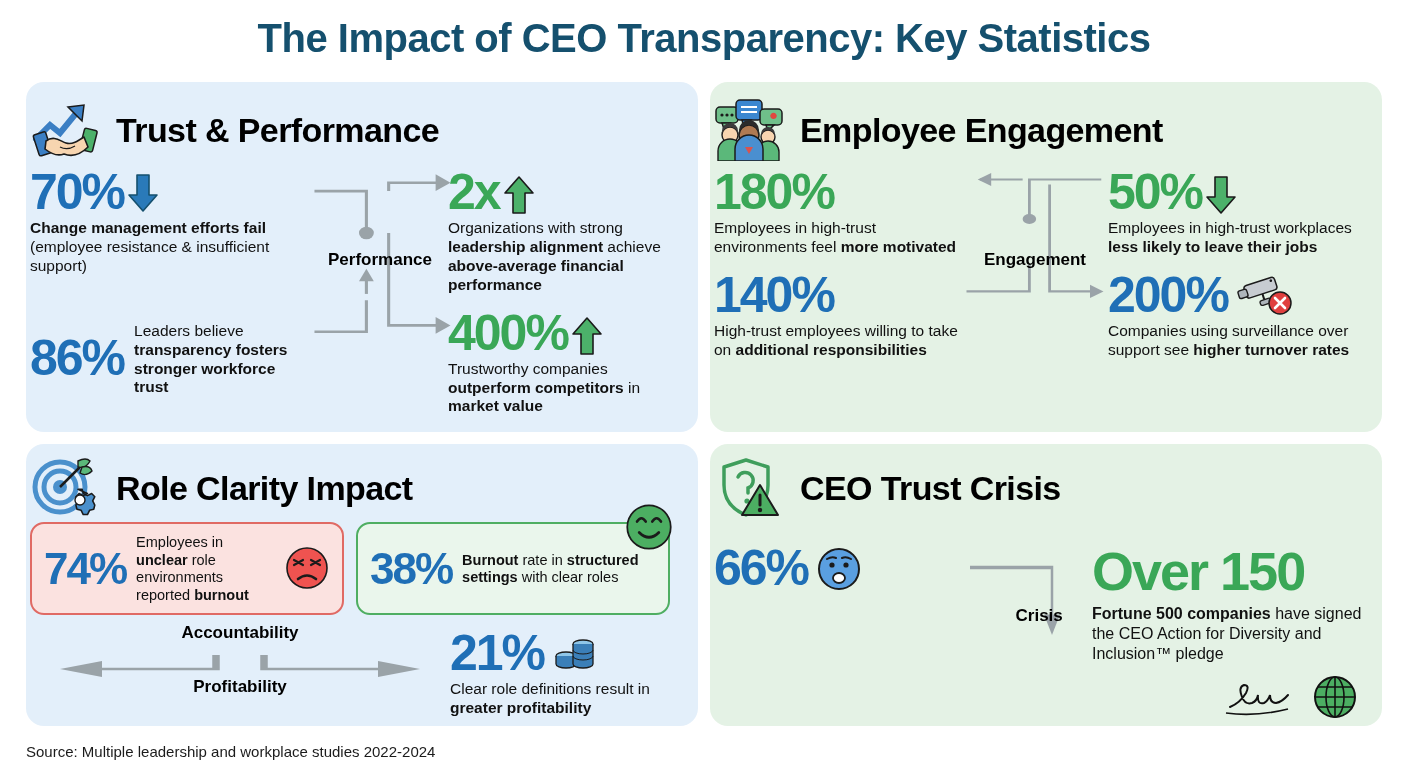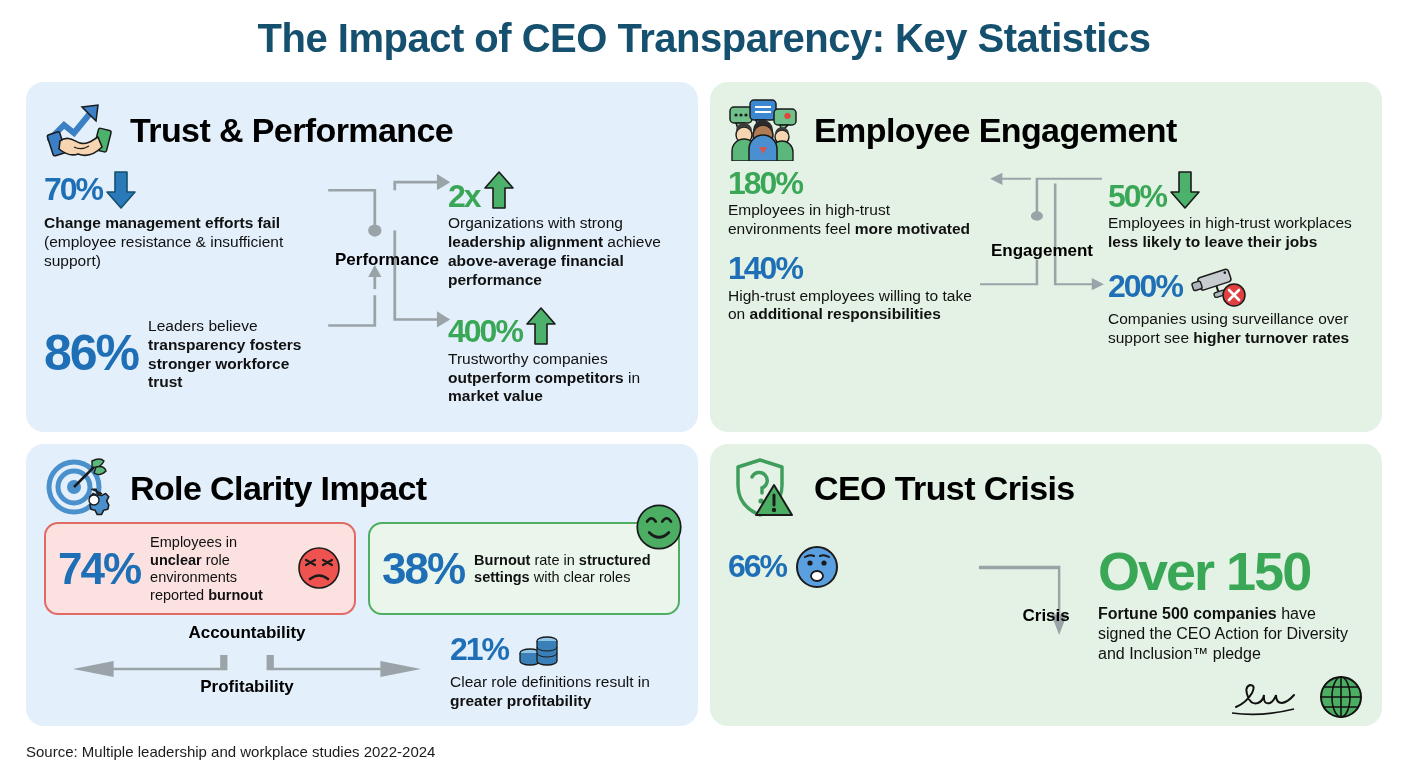--- a/index.html
+++ b/index.html
@@ -27,39 +27,39 @@
     width: 1356px; height: 640px;
     display: grid;
     grid-template-columns: 672px 672px;
     grid-template-rows: 350px 282px;
     gap: 12px;
   }
 
   .panel {
     border-radius: 18px;
     position: relative;
-    padding: 14px 18px 10px 18px;
+    padding: 14px 18px 10px 4px;
     overflow: hidden;
   }
   .panel.blue  { background: #e3effa; }
   .panel.green { background: #e4f2e5; }
 
   .panel-head {
     display: flex; align-items: center; gap: 14px;
     height: 68px;
   }
   .panel-title {
     font-size: 34px; font-weight: bold; color: #000;
     letter-spacing: -0.6px;
   }
   .head-icon { width: 72px; height: 62px; flex: 0 0 72px; }
   .head-icon svg { width: 100%; height: 100%; display: block; }
 
   .stat-num {
-    font-size: 32px; font-weight: bold; line-height: 0.98;
+    font-size: 50px; font-weight: bold; line-height: 0.98;
     letter-spacing: -2px; display: flex; align-items: center; gap: 2px;
   }
   .num-blue  { color: #1f6fb6; }
   .num-green { color: #3aa757; align-items: flex-end; }
   .stat-desc { font-size: 15.5px; line-height: 1.22; color: #111; margin-top: 2px; }
   .stat-desc b { font-weight: bold; }
 
   .arrow-ico { width: 34px; height: 44px; flex: 0 0 34px; }
   .arrow-ico svg { width: 100%; height: 100%; display: block; }
 
@@ -251,21 +251,21 @@
             <svg viewBox="0 0 130 250" preserveAspectRatio="none">
               <path d="M124 14 H60 V58" stroke="#9aa3a8" stroke-width="2.5" fill="none"></path>
               <path d="M26 6 l-12 8 l12 8 z" fill="#9aa3a8"></path>
               <path d="M16 14 H54" stroke="#9aa3a8" stroke-width="2.5" fill="none"></path>
               <circle cx="60" cy="62" r="6" fill="#9aa3a8"></circle>
               <path d="M78 20 V150 H118" stroke="#9aa3a8" stroke-width="2.5" fill="none"></path>
               <path d="M114 142 l12 8 l-12 8 z" fill="#9aa3a8"></path>
               <path d="M60 118 V150 H4" stroke="#9aa3a8" stroke-width="2.5" fill="none"></path>
             </svg>
           </div>
-          <div class="mid-label" style="top:73px;">Engagement</div>
+          <div class="mid-label" style="top:82px;">Engagement</div>
         </div>
 
         <div class="side" style="width:256px;">
           <div class="stat">
             <div class="stat-num num-green">
               <span>50%</span>
               <span class="arrow-ico">
                 <svg viewBox="0 0 34 44">
                     <path d="M11 4 h12 v20 h8 L17 40 L3 24 h8 z" fill="#4cb16a" stroke="#1b1b1b" stroke-width="1.6" stroke-linejoin="round"></path>
                   </svg>

